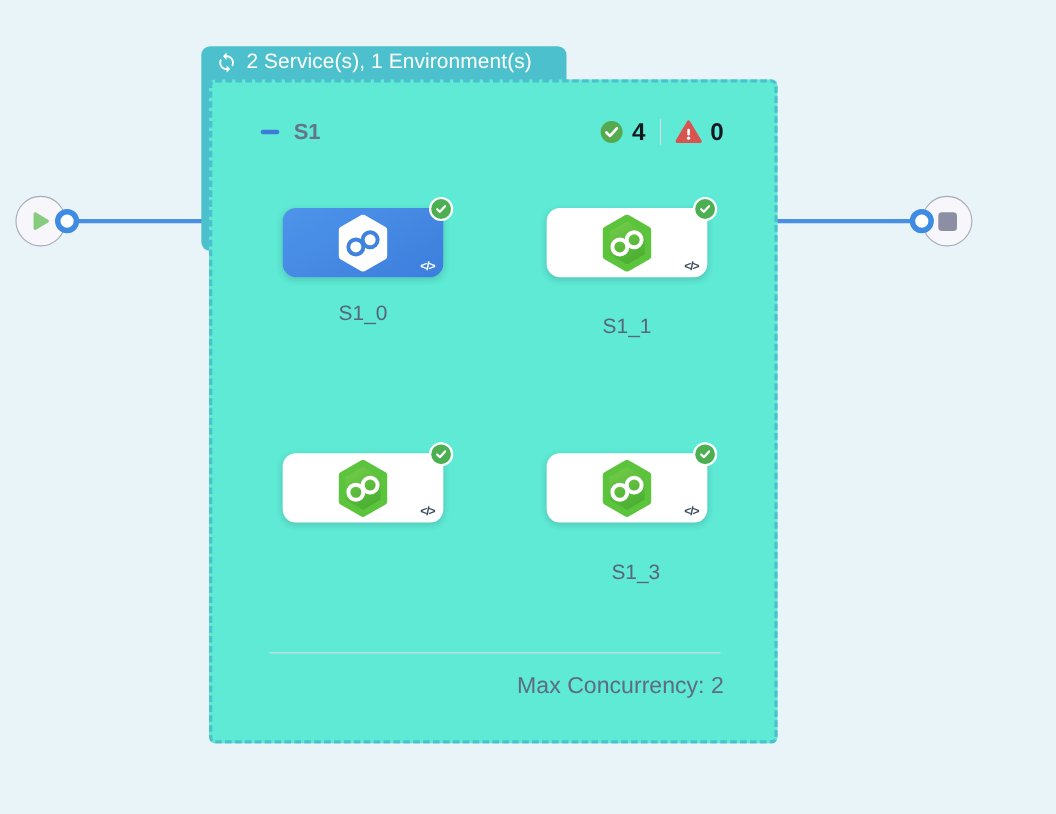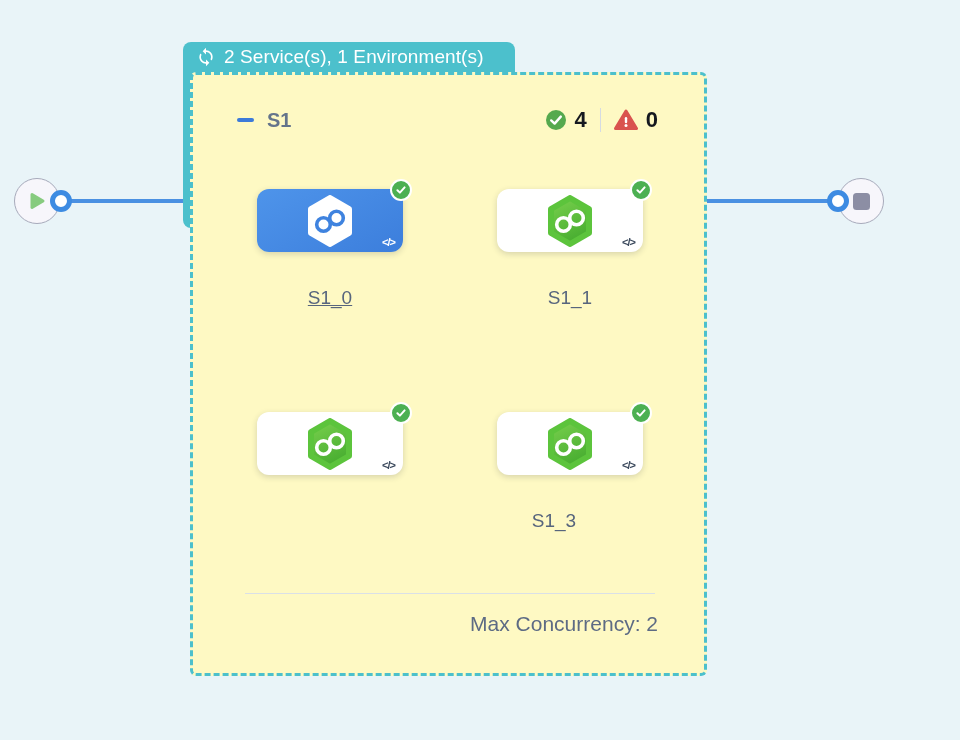--- a/index.html
+++ b/index.html
@@ -48,21 +48,21 @@
   .badge-row {
     position: absolute; left: 183px; top: 42px; width: 332px; height: 30px;
     display: flex; align-items: center; gap: 8px; padding-left: 13px;
     z-index: 4; color: #ffffff; cursor: pointer;
   }
   .badge-row .label { font-size: 19px; font-weight: 500; letter-spacing: 0.1px; }
 
   
   .group {
     position: absolute; left: 190px; top: 72px; width: 517px; height: 604px;
-    background: #fef9c3; border: 3px dashed #4CC0CC; border-radius: 6px;
+    background: #5eead4; border: 3px dashed #4CC0CC; border-radius: 6px;
     z-index: 3;
   }
 
   
   .group-header {
     position: absolute; left: 44px; right: 46px; top: 30px; height: 30px;
     display: flex; align-items: center;
   }
   .collapse-btn {
     width: 17px; height: 18px; display: flex; align-items: center; cursor: pointer;
@@ -98,24 +98,24 @@
   .code-glyph {
     position: absolute; right: 8px; bottom: 4px;
     font-size: 11px; font-weight: 700; letter-spacing: -1px; color: #3C4A5D;
   }
   .card.selected .code-glyph { color: #ffffff; }
 
   .service-label {
     position: absolute; width: 146px; text-align: center;
     font-size: 19px; color: #57657D;
   }
-  .service-label.pos-0 { left: 64px;  top: 212px; text-decoration: underline; }
+  .service-label.pos-0 { left: 64px;  top: 200px; }
   .service-label.pos-1 { left: 304px; top: 212px; }
   .service-label.pos-2 { left: 64px;  top: 435px; }
-  .service-label.pos-3 { left: 288px; top: 435px; }
+  .service-label.pos-3 { left: 312px; top: 435px; }
 
   
   .group-divider {
     position: absolute; left: 52px; top: 518px; width: 410px; height: 1px;
     background: #DAE0E7;
   }
   .max-conc {
     position: absolute; right: 46px; top: 537px;
     font-size: 21px; font-weight: 400; color: #5D6B84;
   }

